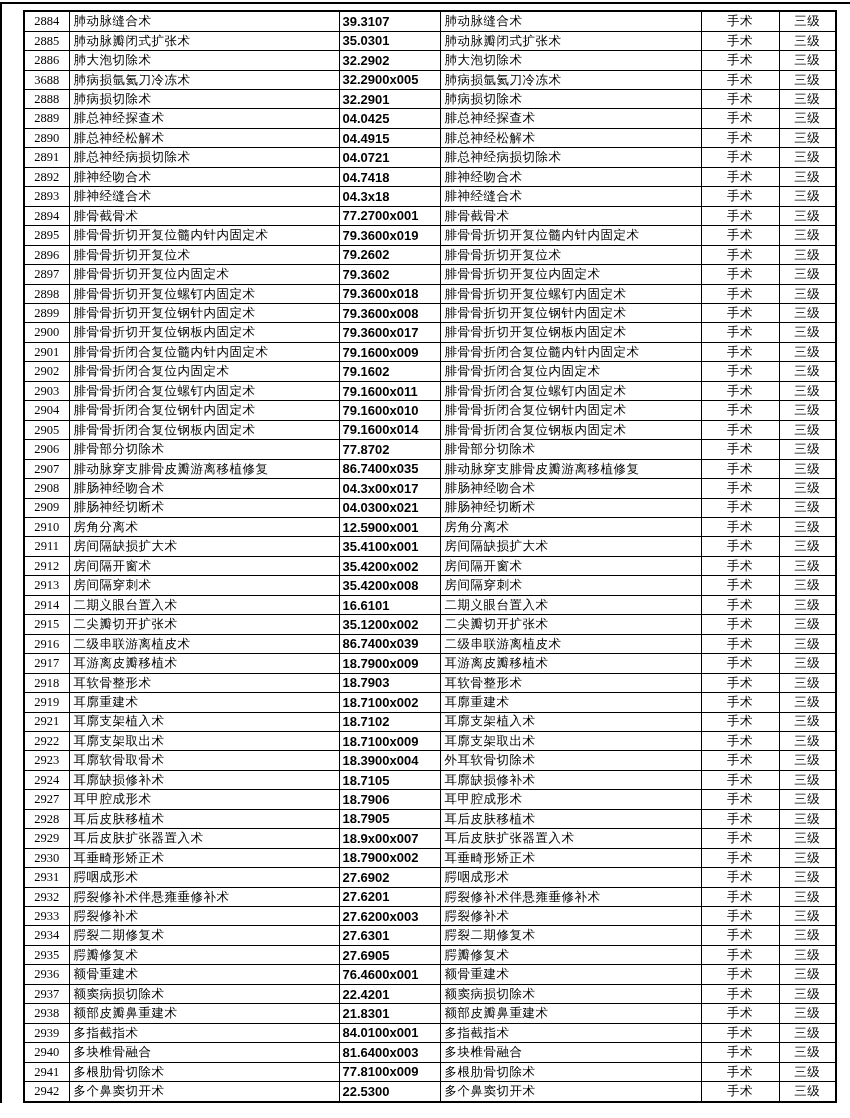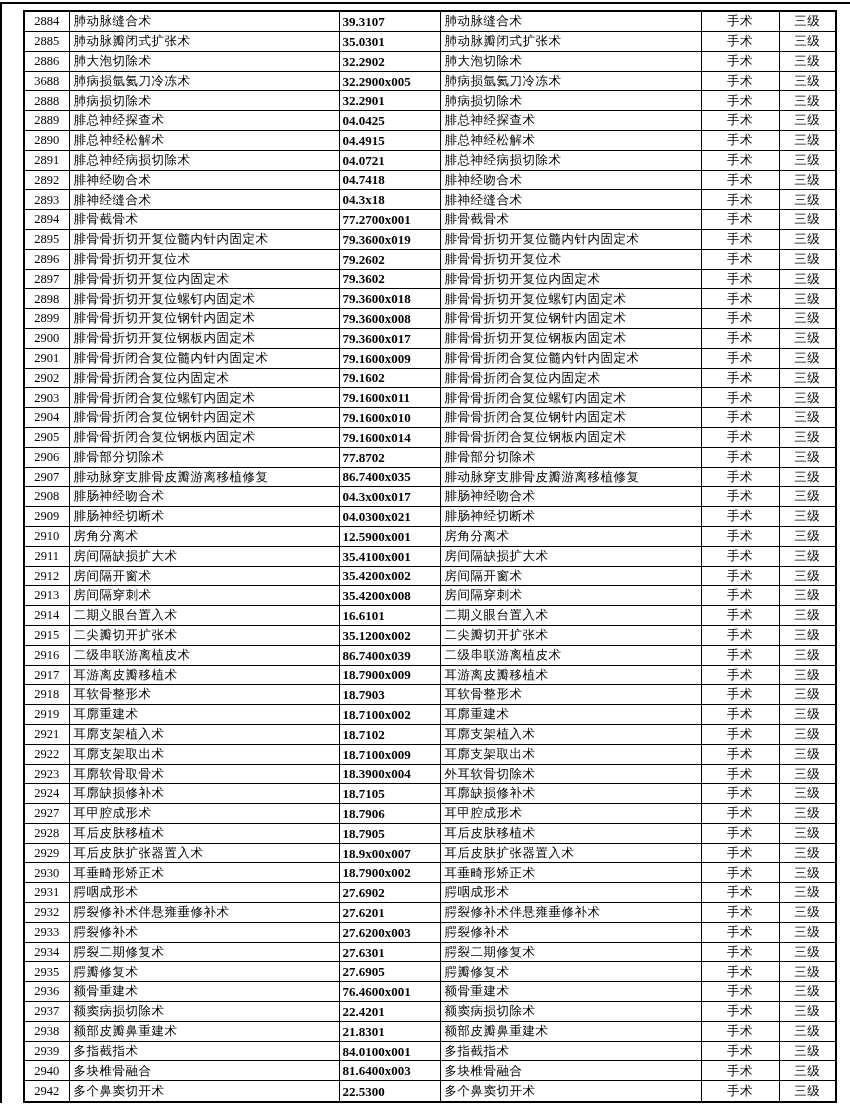--- a/index.html
+++ b/index.html
@@ -56,21 +56,21 @@
     margin-top: 40px;
   }
   .c-name, .c-name2 {
     font-family: "Liberation Serif", serif;
     font-size: 12.5px;
     text-align: left;
     padding-left: 4px !important;
     letter-spacing: 0.5px;
   }
   .c-code {
-    font-family: Liberation Serif, serif;
+    font-family: Liberation Sans, sans-serif;
     font-size: 13px;
     font-weight: bold;
     text-align: left;
     padding-left: 3px !important;
   }
   .c-cat, .c-level {
     font-family: "Liberation Serif", serif;
     font-size: 12.5px;
     text-align: center;
     letter-spacing: 0.5px;
@@ -518,20 +518,28 @@
   </tr>
         <tr>
     <td class="c-no">2940</td>
     <td class="c-name">多块椎骨融合</td>
     <td class="c-code">81.6400x003</td>
     <td class="c-name2">多块椎骨融合</td>
     <td class="c-cat">手术</td>
     <td class="c-level">三级</td>
   </tr>
         <tr>
+    <td class="c-no">2941</td>
+    <td class="c-name">多根肋骨切除术</td>
+    <td class="c-code">77.8100x009</td>
+    <td class="c-name2">多根肋骨切除术</td>
+    <td class="c-cat">手术</td>
+    <td class="c-level">三级</td>
+  </tr>
+        <tr>
     <td class="c-no">2942</td>
     <td class="c-name">多个鼻窦切开术</td>
     <td class="c-code">22.5300</td>
     <td class="c-name2">多个鼻窦切开术</td>
     <td class="c-cat">手术</td>
     <td class="c-level">三级</td>
   </tr>
       </tbody>
   </table>
 </div>

